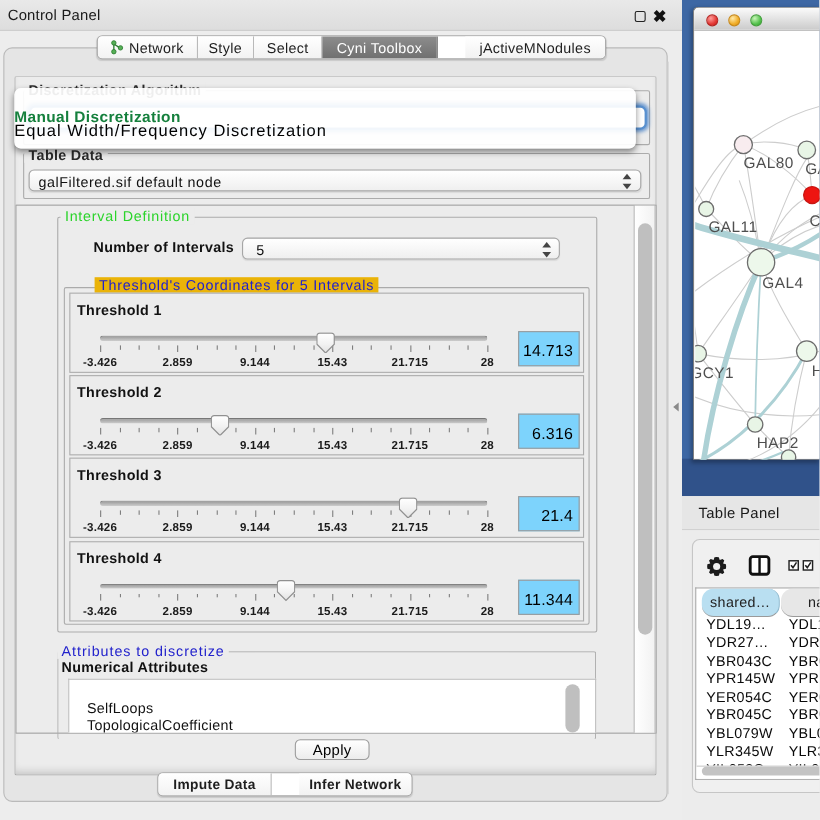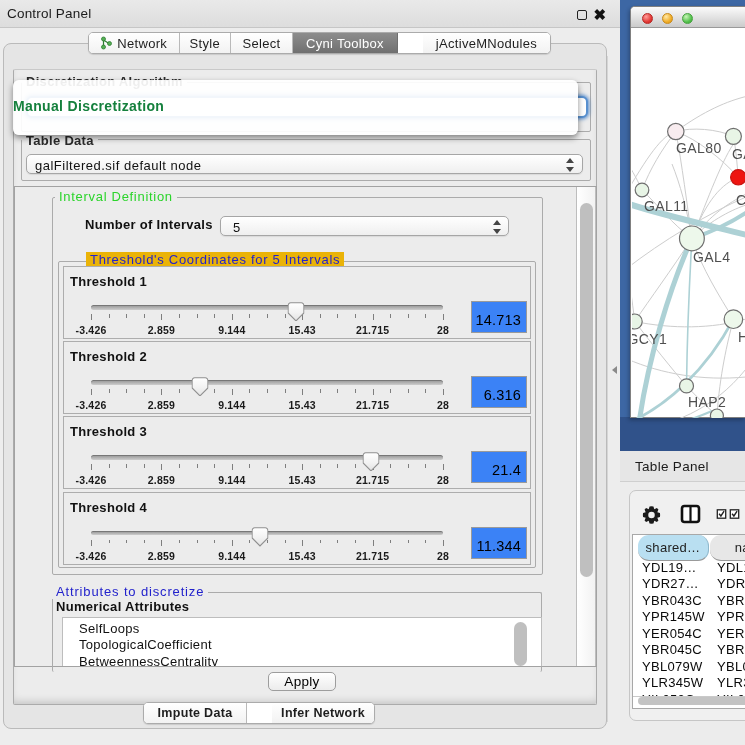--- a/index.html
+++ b/index.html
@@ -45,21 +45,21 @@
 .arrows:before { content:""; position:absolute; left:0; top:0; border-left:4px solid transparent;
   border-right:4px solid transparent; border-bottom:5px solid #444; }
 .arrows:after { content:""; position:absolute; left:0; bottom:0; border-left:4px solid transparent;
   border-right:4px solid transparent; border-top:5px solid #444; }
 
 
 .thr { position:absolute; left:63px; width:468px; height:73px; border:1px solid #ADADAD; background:#ECECEC; }
 .thr .lbl { position:absolute; left:6px; top:7px; font-size:13px; font-weight:bold; color:#111; }
 .thr .track { position:absolute; left:27px; top:38px; width:352px; height:4.5px;
   background:linear-gradient(#9E9E9E,#CDCDCD); border-radius:3px; border-top:1.2px solid #777777; }
-.thr .vbox { position:absolute; left:407px; top:34px; width:56px; height:32px; background:#3b82f6;
+.thr .vbox { position:absolute; left:407px; top:34px; width:56px; height:32px; background:#7dd3fc;
   border:1px solid #9A9A9A; font-size:14.5px; color:#000; letter-spacing:0.2px; text-align:right; padding:10px 5px 0 0; }
 .tick { position:absolute; width:1px; background:#7E7E7E; top:47px; }
 .tick.mj { height:6px; }
 .tick.mn { height:3.5px; top:47px; }
 .slbl { position:absolute; top:57px; font-size:10.5px; font-weight:bold; color:#1b1b1b; letter-spacing:0.2px; transform:translateX(-50%); }
 .thumb { position:absolute; top:34.5px; width:17px; height:19.5px; transform:translateX(-50%); }
 
 
 .vtrack { position:absolute; background:linear-gradient(90deg,#FFFFFF,#F2F2F2); border-left:1px solid #BDBDBD; border-right:1px solid #BDBDBD; }
 .vthumb { position:absolute; background:#BFBFBF; border-radius:7px; }
@@ -68,21 +68,21 @@
 #popup { left:13px; top:80px; width:565px; height:55px; background:rgba(255,255,255,0.92);
   border-radius:6px; box-shadow:0 3px 6px rgba(0,0,0,0.45); }
 #popup .ph { position:absolute; left:0; right:0; top:5px; text-align:center; font-size:13px;
   font-weight:bold; color:#9E9E9E; letter-spacing:.2px; }
 #popup .i1 { position:absolute; left:0px; top:18px; font-size:14px; font-weight:bold; color:#15803d; letter-spacing:0.35px; }
 #popup .i2 { position:absolute; left:0px; top:31px; font-size:15px; color:#000; letter-spacing:0.95px; }
 
 
 #attrlist { left:62px; top:617px; width:480px; height:49px; background:#FFF;
   border:1px solid #BDBDBD; border-bottom:none; overflow:hidden; }
-#attrlist { padding-top:3px; }
+#attrlist { padding-top:18px; }
 #attrlist div { font-size:13px; color:#111; padding-left:16px; height:16.4px; line-height:16.4px; }
 
 #applybtn { left:268px; top:672px; width:68px; height:19px; border:1px solid #9D9D9D; border-radius:5px;
   background:linear-gradient(#FFFFFF,#ECECEC); font-size:13.5px; color:#000; text-align:center; line-height:17px; }
 
 
 #desktop { left:620px; top:0; width:125px; height:451px; background:#3D67A4; }
 #netwin { left:630px; top:6px; width:115px; height:412px; border:1px solid #808080; border-right:none;
   border-radius:5px 0 0 0; background:#FFF; box-shadow:-1px 2px 4px rgba(0,0,0,0.3); }
 #nettitle { position:absolute; left:0; top:0; width:115px; height:21px;
@@ -338,20 +338,21 @@
 
 <div class="abs" id="applybtn">Apply</div>
 
 <div class="abs seg" id="botsegs">
   <div class="s" style="width:103px;">Impute Data</div>
   <div class="s" style="width:102px;">Infer Network</div>
 </div>
 
 <div class="abs" id="popup">
   <div class="i1">Manual Discretization</div>
+  <div class="i2">Equal Width/Frequency Discretization</div>
 </div>
 
 <div class="abs" style="left:607px; top:56px; width:1px; height:666px; background:#D5D5D5;"></div>
 <div class="abs" style="left:612px; top:366px; width:0; height:0; border-top:4px solid transparent; border-bottom:4px solid transparent; border-right:5px solid #8A8A8A;"></div>
 
 <div class="abs" id="desktop"></div>
 <div class="abs" style="left:620px; top:417px; width:125px; height:34px; background:#30528A;"></div>
 <div class="abs" id="netwin">
   <div id="nettitle">
     <div class="tl" style="left:11px; background:radial-gradient(circle at 35% 30%, #FF9D9A, #E33A36 60%, #C51F1C); border:0.5px solid #B52825;"></div>

